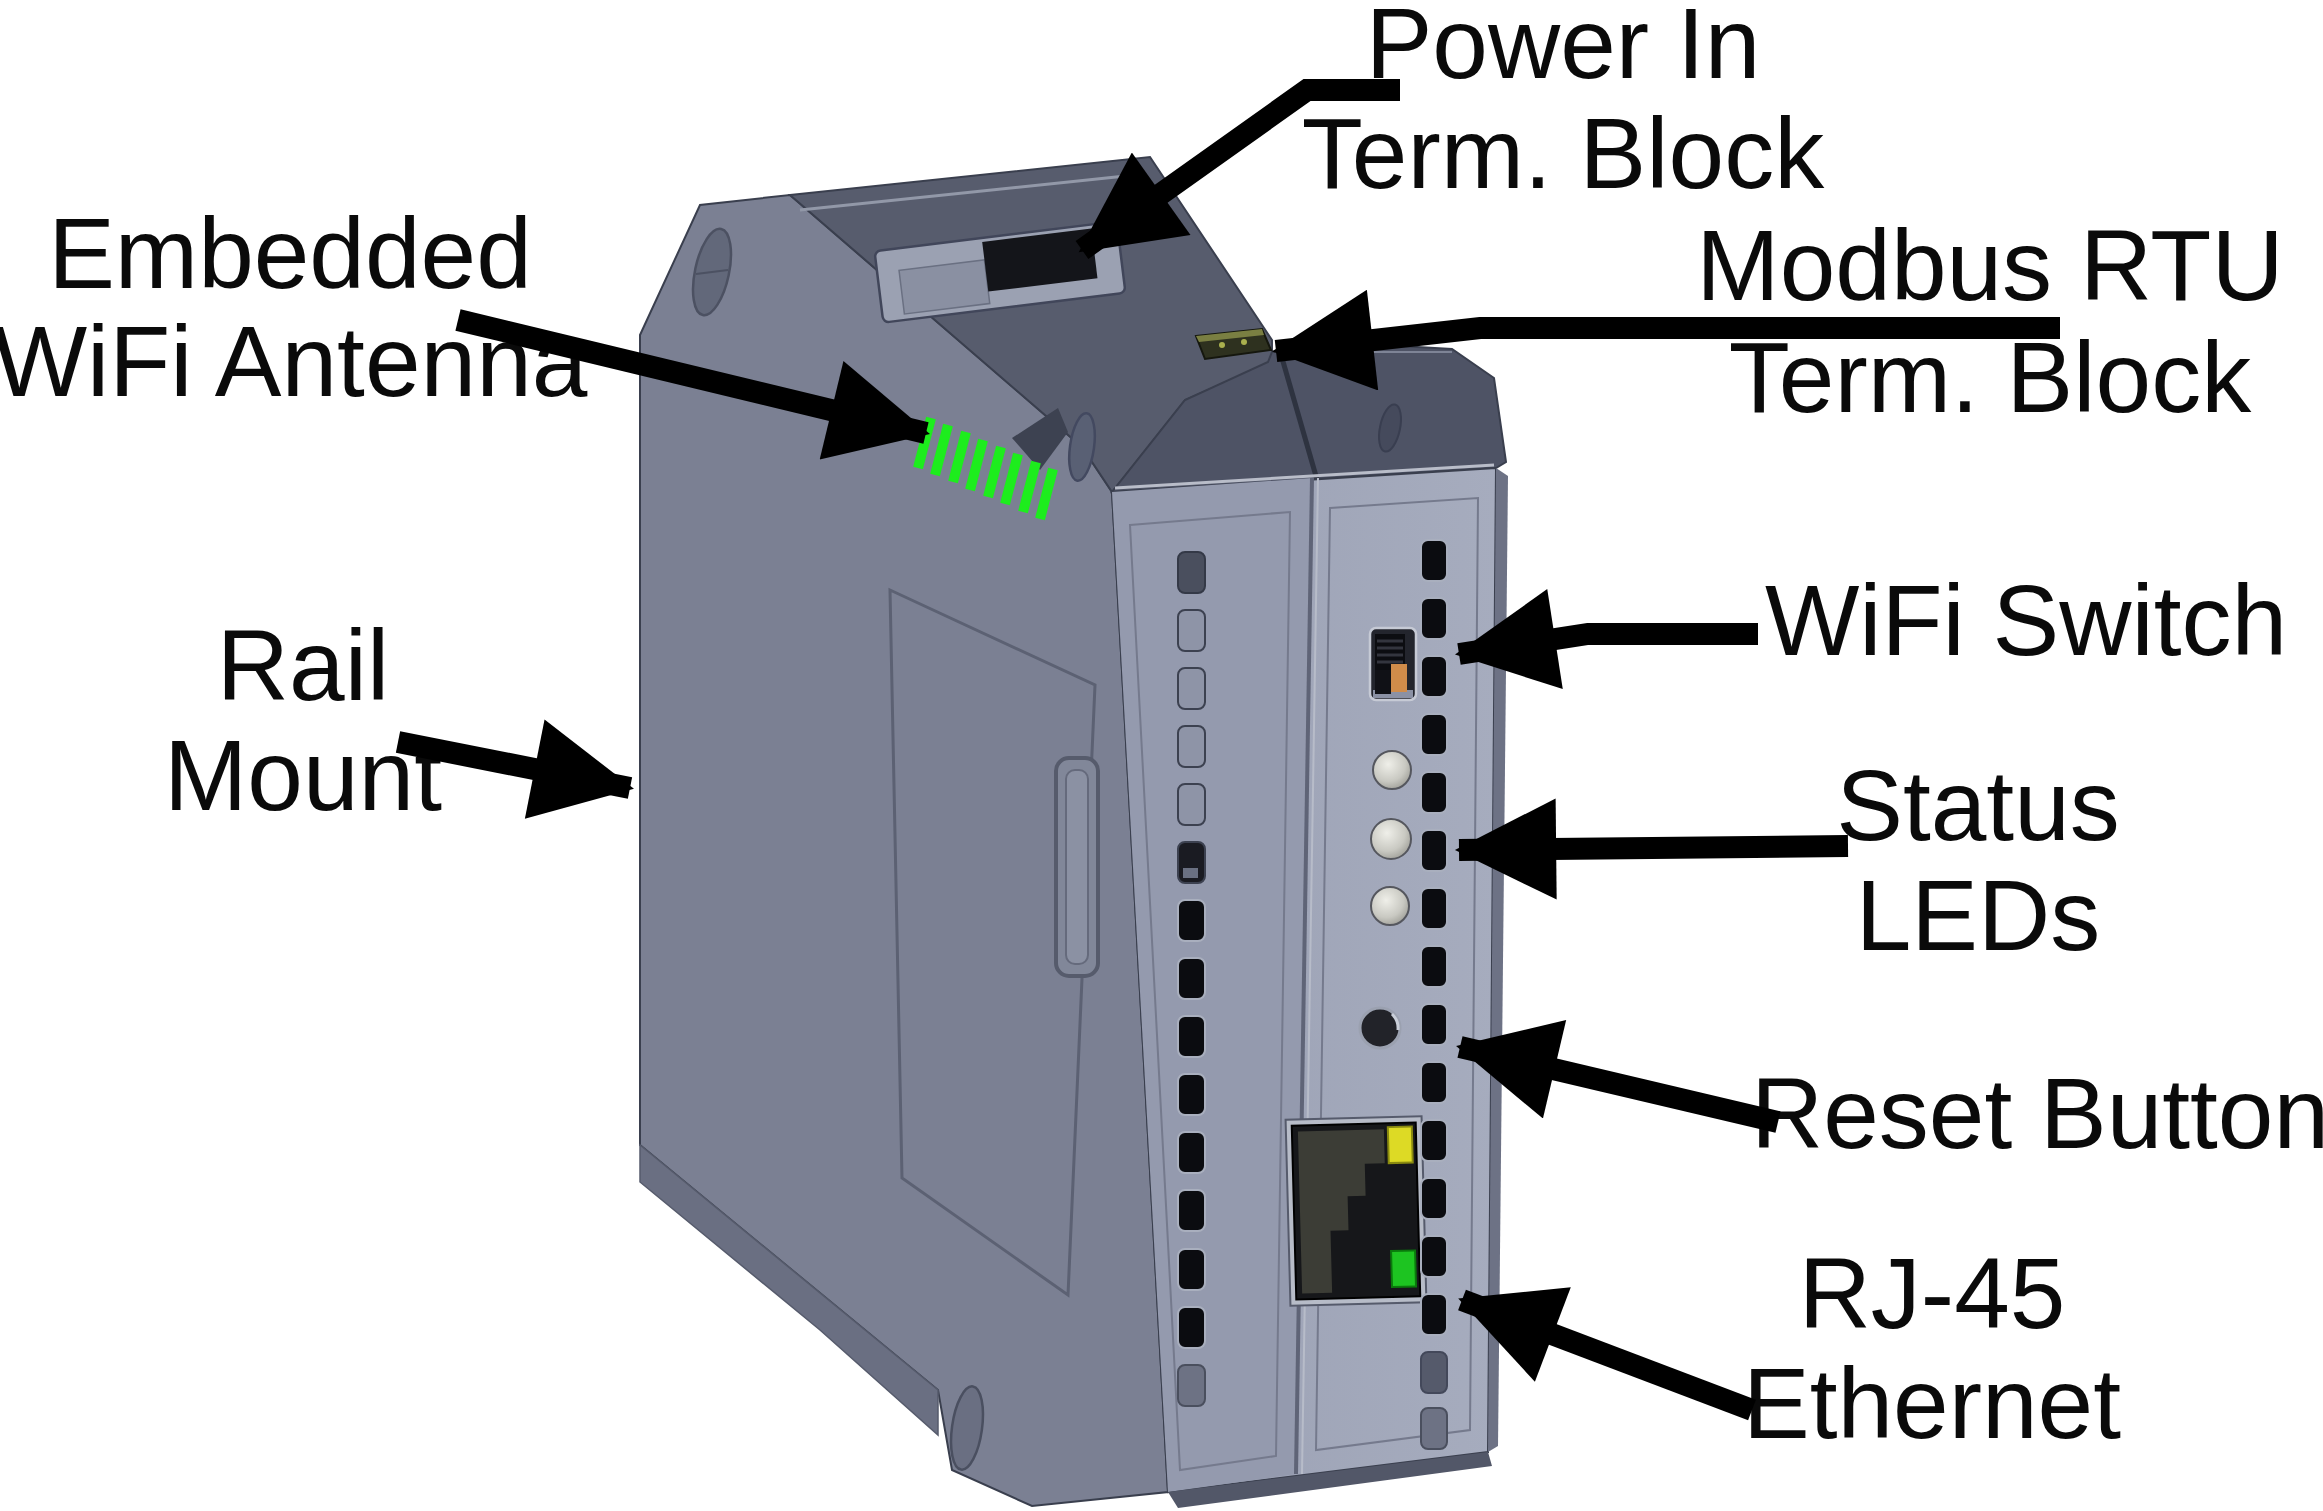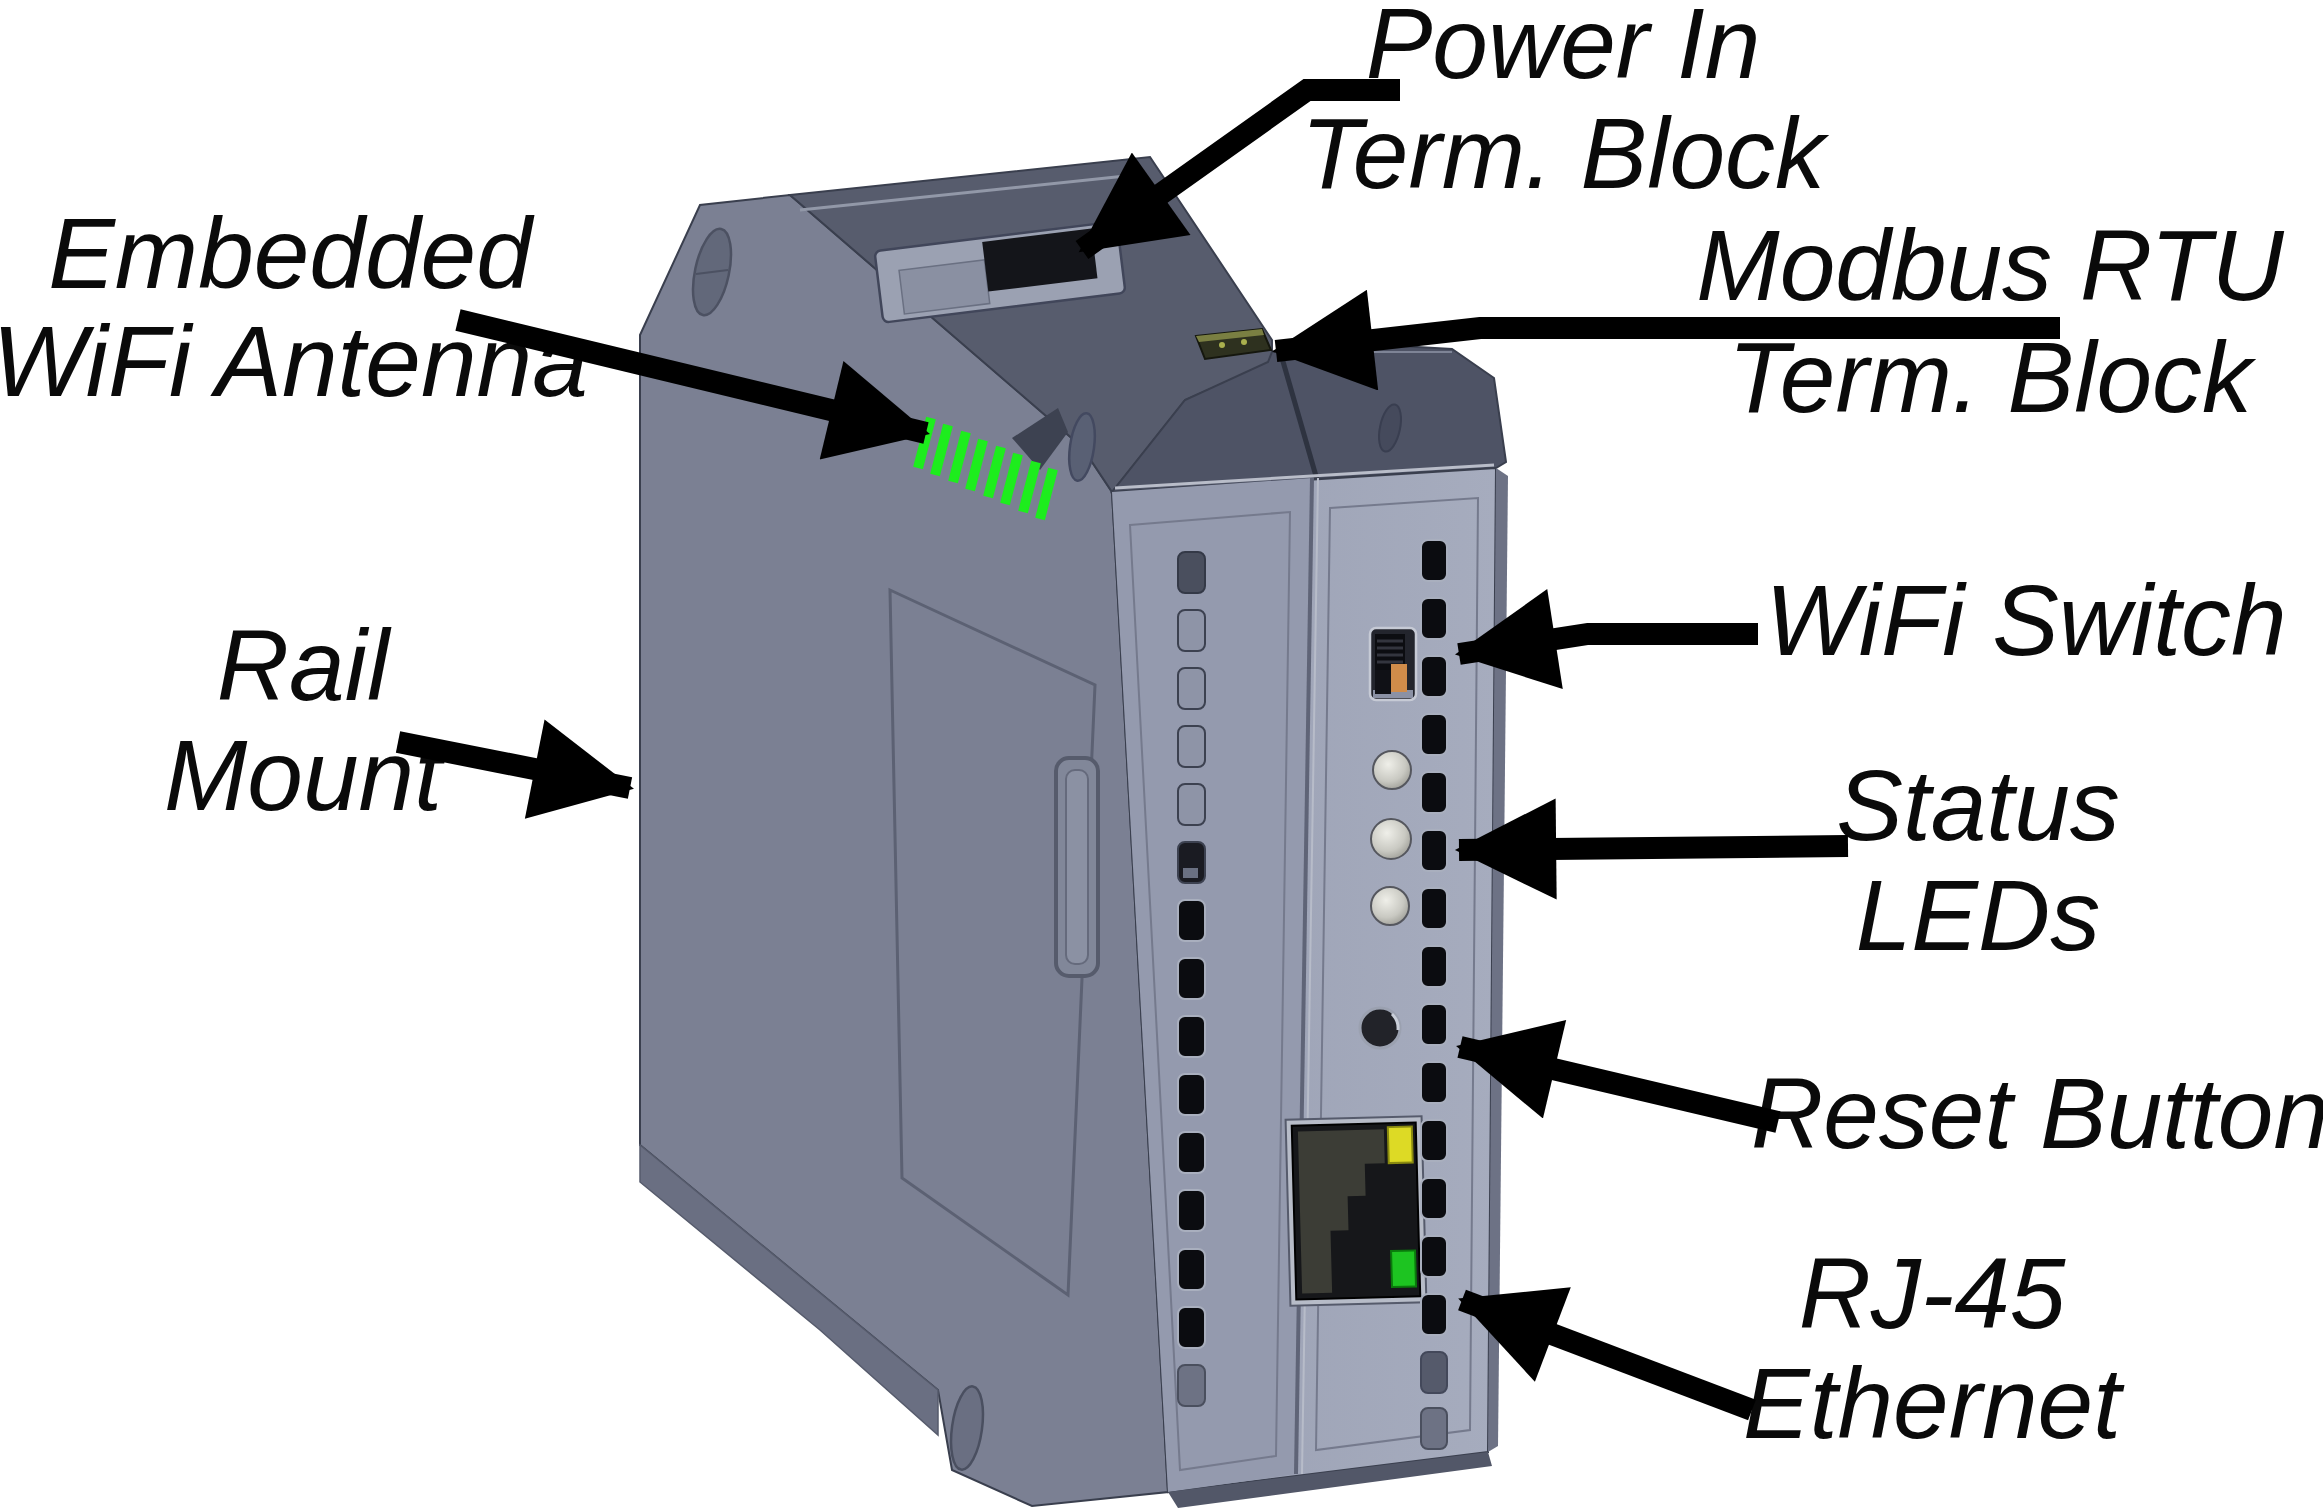--- a/index.html
+++ b/index.html
@@ -1,17 +1,17 @@
 <!DOCTYPE html>
 <html><head>
 <meta charset="utf-8">
 <style>
   html,body{margin:0;padding:0;background:#ffffff;}
   body{width:2323px;height:1511px;overflow:hidden;font-family:"Liberation Sans",sans-serif;}
-  .stage{position:relative;width:2323px;height:1511px;background:#ffffff;font-style:italic;}
+  .stage{position:relative;width:2323px;height:1511px;background:#ffffff;}
   svg{display:block;}
   text.callout{font-family:"Liberation Sans",sans-serif;font-size:100px;fill:#0a0a0a;text-anchor:middle;}
   .arrow{stroke:#000000;stroke-width:22;fill:none;stroke-linejoin:miter;stroke-linecap:butt;}
 </style>
 </head>
 <body>
 
 <div class="stage">
 <svg width="2323" height="1511" viewBox="0 0 2323 1511" xmlns="http://www.w3.org/2000/svg">
   <defs>

